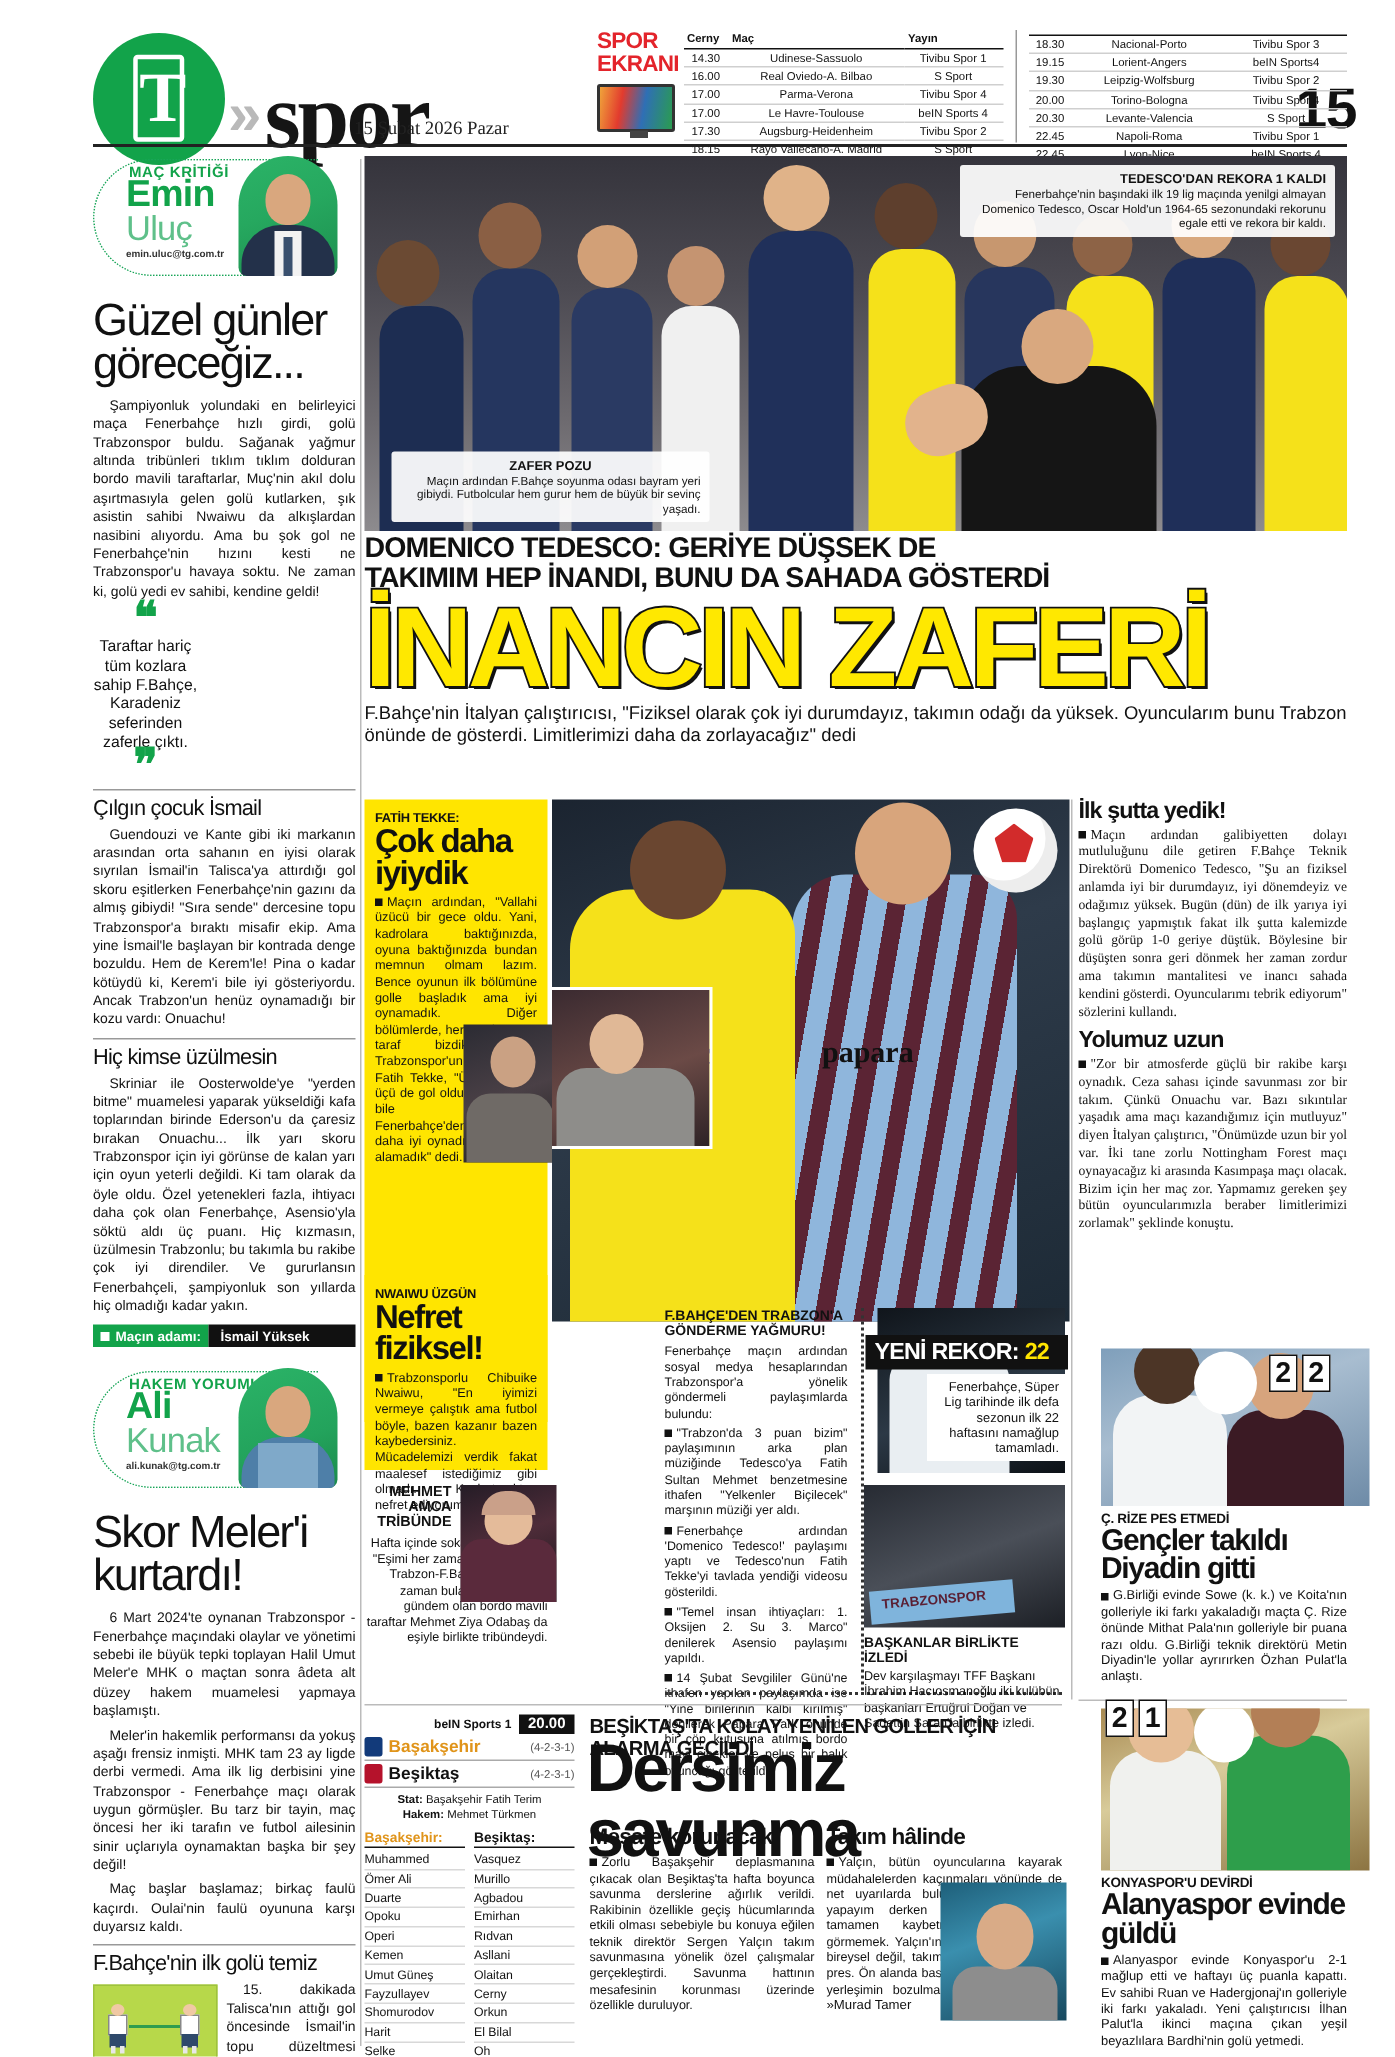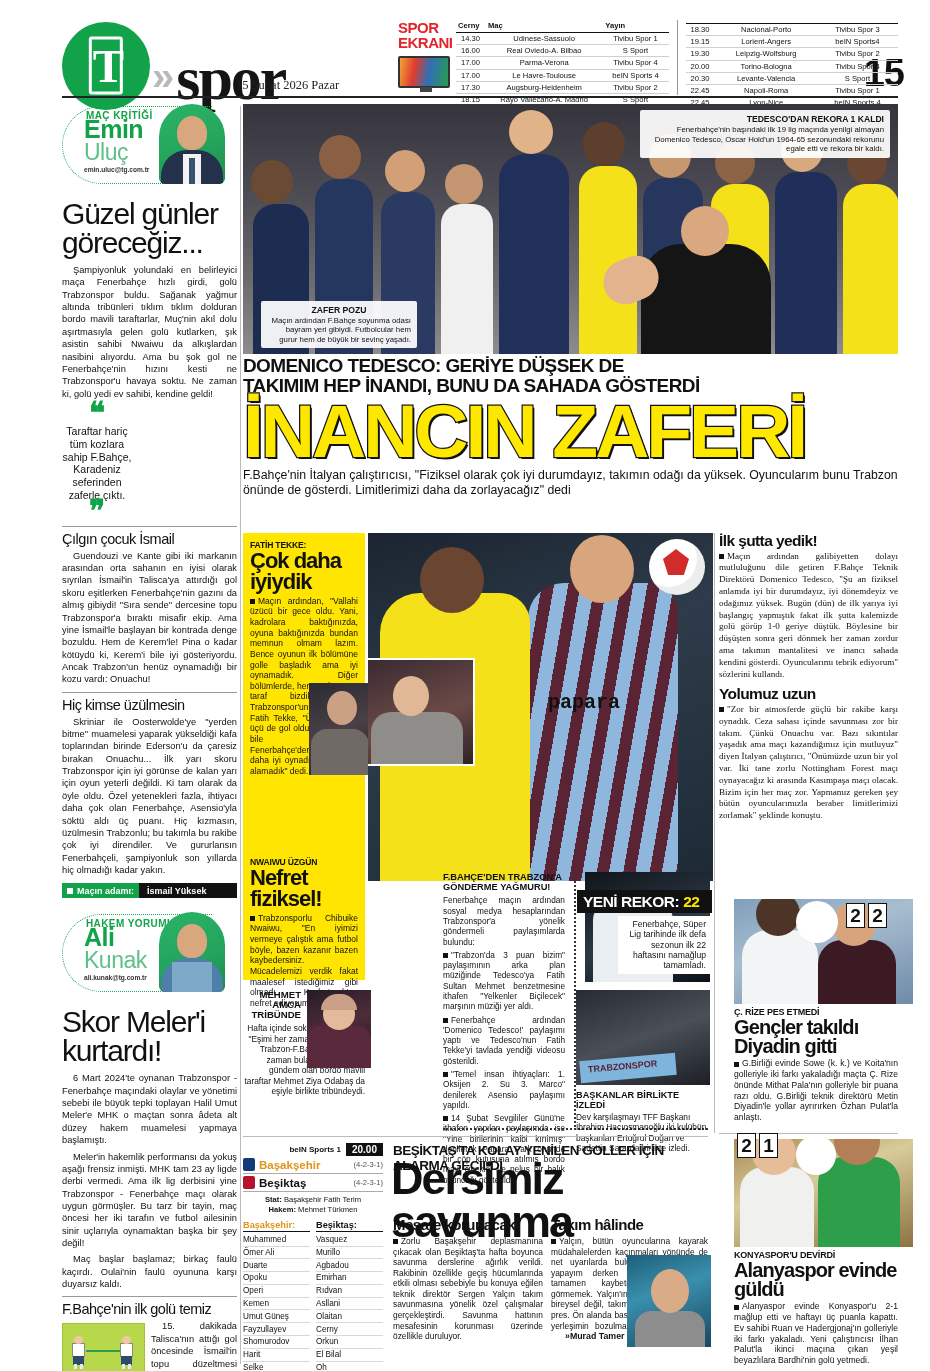--- a/index.html
+++ b/index.html
@@ -184,21 +184,21 @@
     position:absolute; left:368px; top:533px; width:345px; height:348px;
     background:linear-gradient(160deg,#1b2430 0%,#2e3b4a 40%,#1d2a36 100%);
     overflow:hidden;
   }
   .mp-player-y { position:absolute; left:12px; top:60px; width:150px; height:290px; background:#F5E11A; border-radius:40px 30px 0 0; }
   .mp-player-y .head { position:absolute; left:40px; top:-46px; width:64px; height:66px; border-radius:50%; background:#6a4630; }
   .mp-player-y .logo { position:absolute; left:26px; top:96px; color:#111; font-weight:bold; font-size:22px; font-family:"Liberation Serif", serif; }
   .mp-player-t { position:absolute; left:160px; top:50px; width:150px; height:300px;
     background:repeating-linear-gradient(100deg,#8FB6DC 0 14px,#5B2434 14px 26px); border-radius:36px 30px 0 0; }
   .mp-player-t .head { position:absolute; left:42px; top:-48px; width:64px; height:68px; border-radius:50%; background:#d8a57c; }
-  .mp-player-t .logo { position:absolute; left:20px; top:108px; color:#111; font-weight:bold; font-size:20px; font-family:Liberation Mono, monospace; }
+  .mp-player-t .logo { position:absolute; left:20px; top:108px; color:#111; font-weight:bold; font-size:20px; font-family:Liberation Serif, serif; }
   .mp-ball { position:absolute; right:8px; top:6px; width:56px; height:56px; border-radius:50%;
     background:#fff; box-shadow:inset -8px -8px 0 rgba(0,0,0,0.07); }
   .mp-ball:after { content:""; position:absolute; left:14px; top:10px; width:26px; height:26px; background:#D22B2B;
     clip-path:polygon(50% 0,100% 38%,80% 100%,20% 100%,0 38%); }
   .mp-inset {
     position:absolute; left:-3px; top:125px; width:110px; height:108px;
     background:linear-gradient(160deg,#3a2a30 0%,#6b4a46 55%,#2e2326 100%); border:2px solid #fff;
   }
   .mp-inset .h { position:absolute; left:26px; top:16px; width:36px; height:40px; border-radius:50%; background:#e0b896; }
   .mp-inset .b { position:absolute; left:4px; bottom:0; width:92px; height:52px; background:#8e8d8a; border-radius:20px 20px 0 0; }
@@ -297,21 +297,21 @@
   .lc-colhead.or { color:#E0941A; }
   .lc-list { list-style:none; margin:2px 0 0 0; padding:0; }
   .lc-list li { font-size:8.2px; padding:1.4px 0; border-bottom:1px solid #d8d8d8; }
 
   .bt-kicker { position:absolute; left:393px; top:1143px; width:315px; font-size:13.5px; font-weight:bold; letter-spacing:-0.5px; }
   .bt-title { position:absolute; left:391px; top:1158px; width:330px; font-size:45px; font-weight:bold; letter-spacing:-2px; line-height:0.95; }
   .bt-colA { position:absolute; left:393px; top:1216px; width:150px; }
   .bt-colB { position:absolute; left:551px; top:1216px; width:157px; }
   .bt-sub { font-size:15px; font-weight:bold; letter-spacing:-0.5px; margin-bottom:3px; }
   .bt-body { font-size:8.4px; line-height:1.26; text-align:justify; }
-  .byline { font-weight:bold; font-size:8.8px;margin-left:14px; }
+  .byline { font-weight:normal; font-size:8.8px; }
   .bt-photo {
     position:absolute; left:627px; top:1255px; width:84px; height:92px;
     background:linear-gradient(160deg,#1e5f7a 0%,#3a8fae 40%,#17485e 100%); overflow:hidden;
   }
   .bt-photo .h { position:absolute; left:24px; top:14px; width:38px; height:44px; border-radius:50%; background:#d9ab87; }
   .bt-photo .b { position:absolute; left:8px; bottom:0; width:70px; height:36px; background:#8d8d8d; border-radius:16px 16px 0 0; }
 
   .hr-thin { position:absolute; background:#bbb; height:1px; }
   .vr-thin { position:absolute; background:#bbb; width:1px; }
 </style>
@@ -546,21 +546,21 @@
     <div class="mp-fig" style="left:472px;bottom:170px; width:40px; height:42px; border-radius:50%; background:#8d6346;"></div>
     <div class="mp-fig" style="left:532px;width:62px; height:182px; background:#1f2f59; border-radius:22px 22px 0 0;"></div>
     <div class="mp-fig" style="left:538px;bottom:182px; width:42px; height:44px; border-radius:50%; background:#d8a87e;"></div>
     <div class="mp-fig" style="left:600px;width:56px; height:170px; background:#F5E11A; border-radius:22px 22px 0 0;"></div>
     <div class="mp-fig" style="left:604px;bottom:170px; width:40px; height:42px; border-radius:50%; background:#6a4732;"></div>
 
     <div class="mp-fig" style="left:398px; width:130px; height:110px; background:#151515; border-radius:40px 40px 0 0;"></div>
     <div class="mp-fig" style="left:438px; bottom:98px; width:48px; height:50px; border-radius:50%; background:#d9a87f;"></div>
     <div class="mp-fig" style="left:360px; bottom:52px; width:56px; height:44px; border-radius:26px; background:#e2b38c; transform:rotate(-22deg);"></div>
 
-    <div class="cap-box" style="left:18px; bottom:6px; width:156px;">
+    <div class="cap-box" style="left:18px; bottom:6px; width:212px;">
       <div class="cap-title" style="text-align:center;">ZAFER POZU</div>
       <div class="cap-body" style="text-align:right;">Maçın ardından F.Bahçe soyunma odası bayram yeri gibiydi. Futbolcular hem gurur hem de büyük bir sevinç yaşadı.</div>
     </div>
     <div class="cap-box" style="right:8px; top:6px; width:250px;">
       <div class="cap-title" style="text-align:right;">TEDESCO'DAN REKORA 1 KALDI</div>
       <div class="cap-body" style="text-align:right;">Fenerbahçe'nin başındaki ilk 19 lig maçında yenilgi almayan Domenico Tedesco, Oscar Hold'un 1964-65 sezonundaki rekorunu egale etti ve rekora bir kaldı.</div>
     </div>
   </div>
 
   <div class="headzone">

